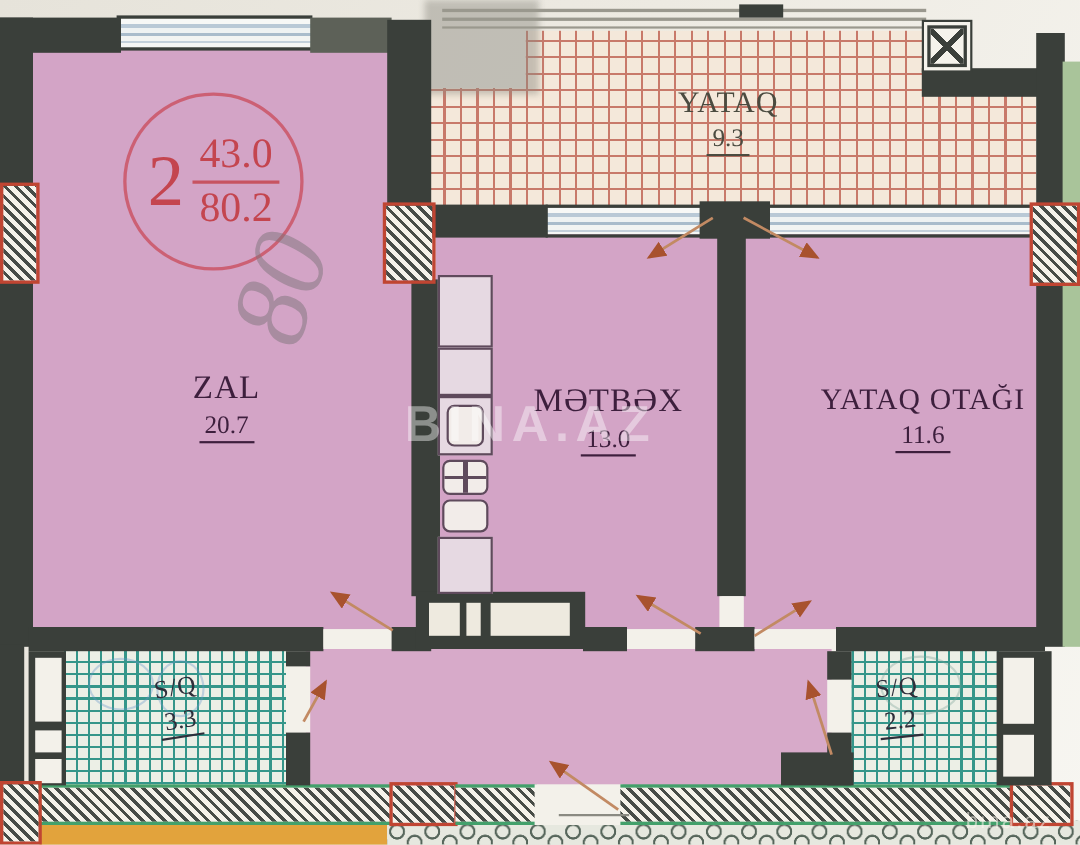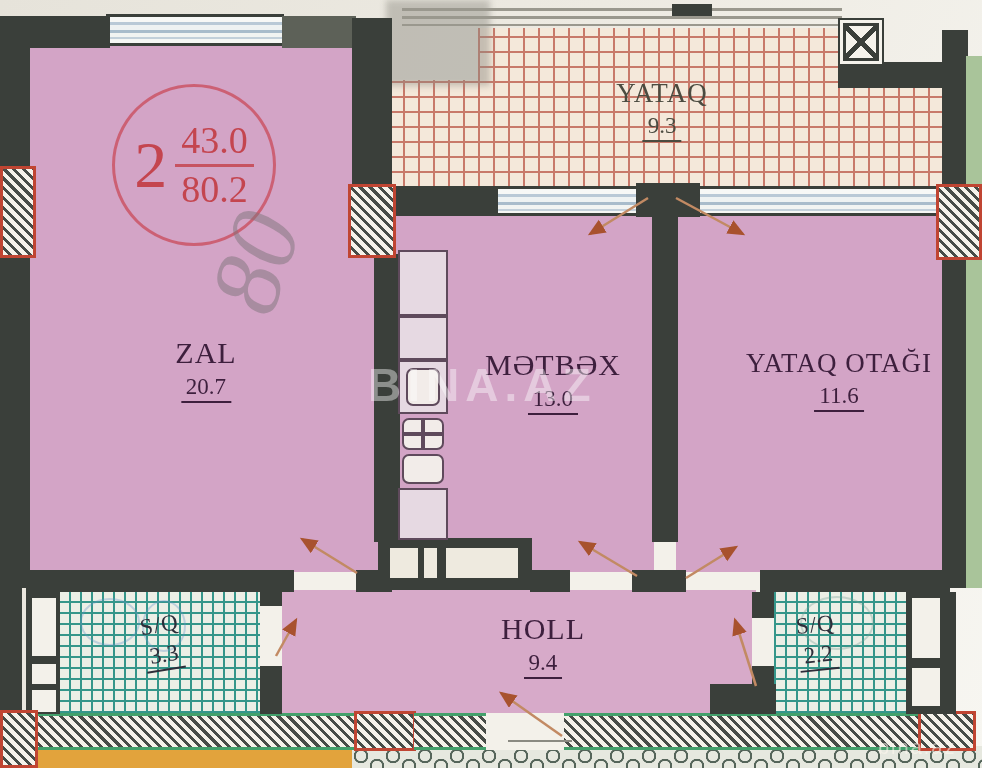--- a/index.html
+++ b/index.html
@@ -197,24 +197,20 @@
     <div class="room-area">13.0</div>
   </div>
   <div class="room-label" style="left:822px;top:348px;margin-left:17px;">
     <div class="room-name" style="font-size:27px;">YATAQ OTAĞI</div>
     <div class="room-area">11.6</div>
   </div>
   <div class="room-label lab-eyvan" style="left:662px;top:78px;">
     <div class="room-name">YATAQ</div>
     <div class="room-area">9.3</div>
   </div>
-  <div class="room-label" style="left:543px;top:612px;">
-    <div class="room-name">HOLL</div>
-    <div class="room-area">9.4</div>
-  </div>
   <div class="room-label lab-sm rot-l" style="left:162px;top:612px;color:#2e2e3a;">
     <div class="room-name">S/Q</div>
     <div class="room-area">3.3</div>
   </div>
   <div class="room-label lab-sm rot-r" style="left:817px;top:612px;color:#2e2e3a;">
     <div class="room-name">S/Q</div>
     <div class="room-area">2.2</div>
   </div>
 
   <div class="stamp">

